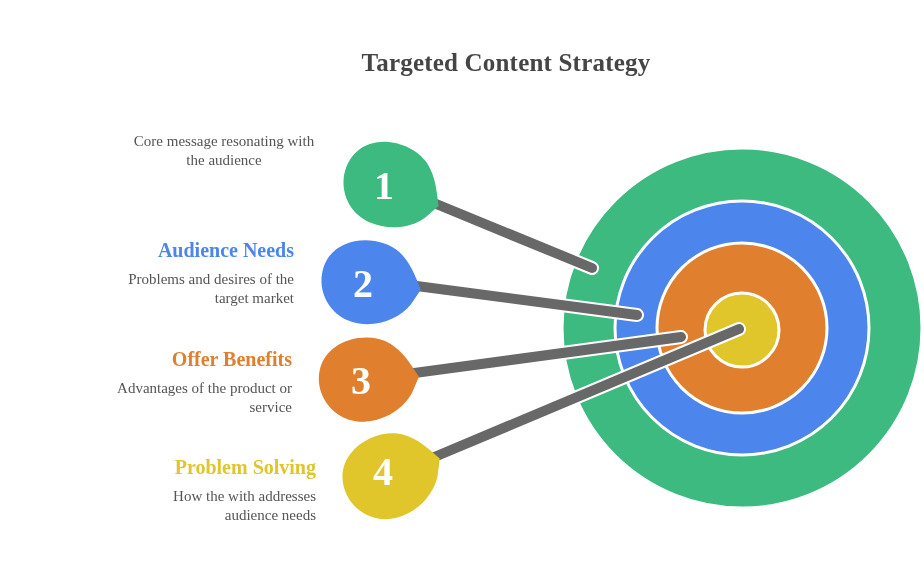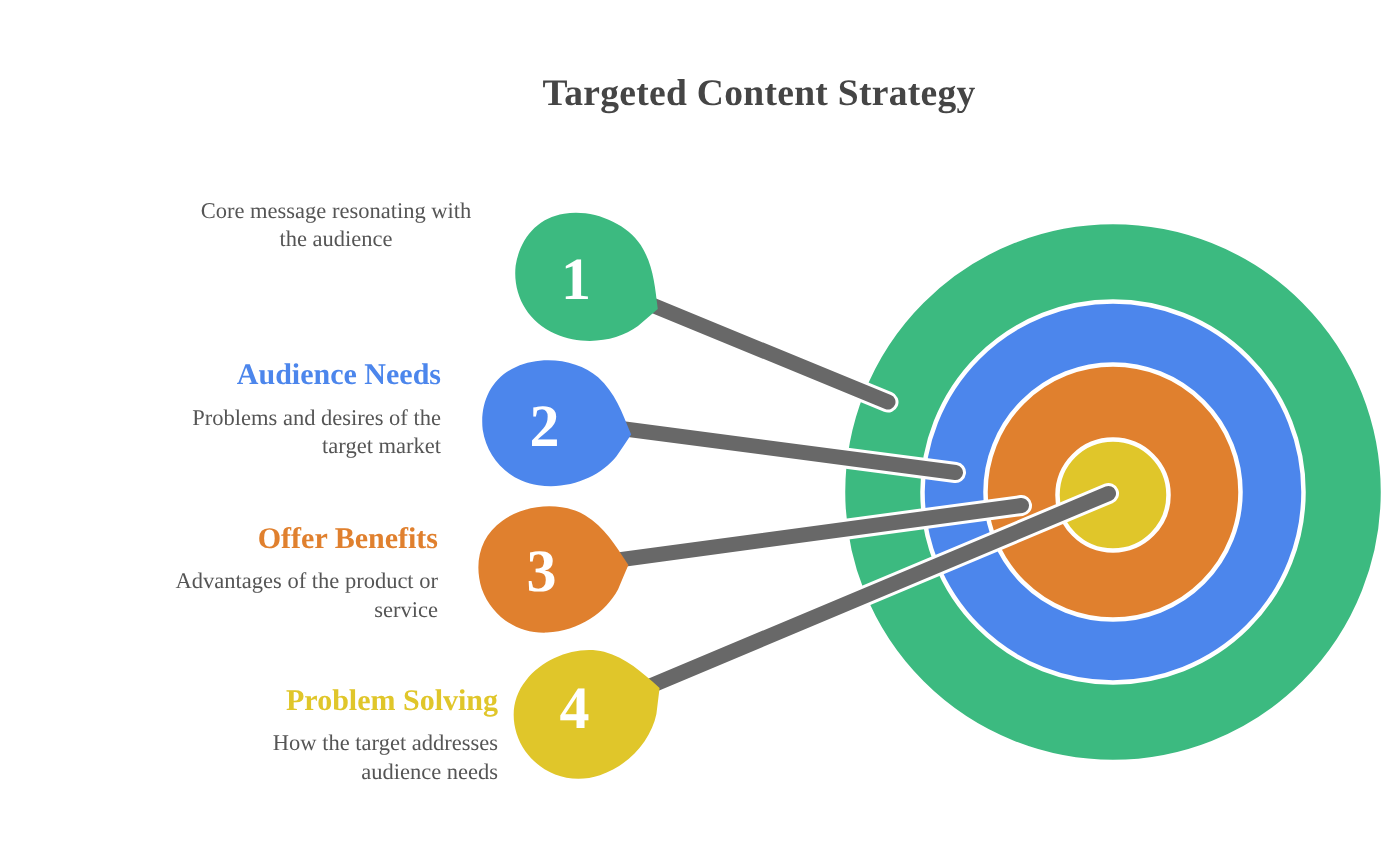--- a/index.html
+++ b/index.html
@@ -34,21 +34,21 @@
     white-space: nowrap;
   }
   .item .desc {
     font-size: 15px;
     line-height: 19px;
     margin-left: auto;
   }
   .item1 { top: 132px; right: 649px; }
   .item2 { top: 238px; right: 674px; }
   .item3 { top: 347px; right: 676px; }
-  .item4 { top: 455px; right: 636px; }
+  .item4 { top: 455px; right: 652px; }
   .item1 .desc { width: 190px; text-align: center; }
   .item2 .desc { width: 200px; }
   .item3 .desc { width: 200px; }
   .item4 .desc { width: 178px; }
   .num {
     position: absolute;
     transform: translate(-50%, -50%);
     font-size: 40px;
     font-weight: bold;
     line-height: 1;
@@ -96,21 +96,21 @@
   <div class="item item2">
     <div class="label" style="color: rgb(76, 134, 236);">Audience Needs</div>
     <div class="desc" style="color: rgb(85, 85, 85);">Problems and desires of the target market</div>
   </div>
   <div class="item item3">
     <div class="label" style="color: rgb(224, 128, 46);">Offer Benefits</div>
     <div class="desc" style="color: rgb(85, 85, 85);">Advantages of the product or service</div>
   </div>
   <div class="item item4">
     <div class="label" style="color: rgb(224, 198, 42);">Problem Solving</div>
-    <div class="desc" style="color: rgb(85, 85, 85);">How the target addresses audience needs</div>
+    <div class="desc" style="color: rgb(85, 85, 85);">How the with addresses audience needs</div>
   </div>
 
   <div class="num num1" style="color: rgb(255, 255, 255);">1</div>
   <div class="num num2" style="color: rgb(255, 255, 255);">2</div>
   <div class="num num3" style="color: rgb(255, 255, 255);">3</div>
   <div class="num num4" style="color: rgb(255, 255, 255);">4</div>
 
 </div>
 
 </body></html>

